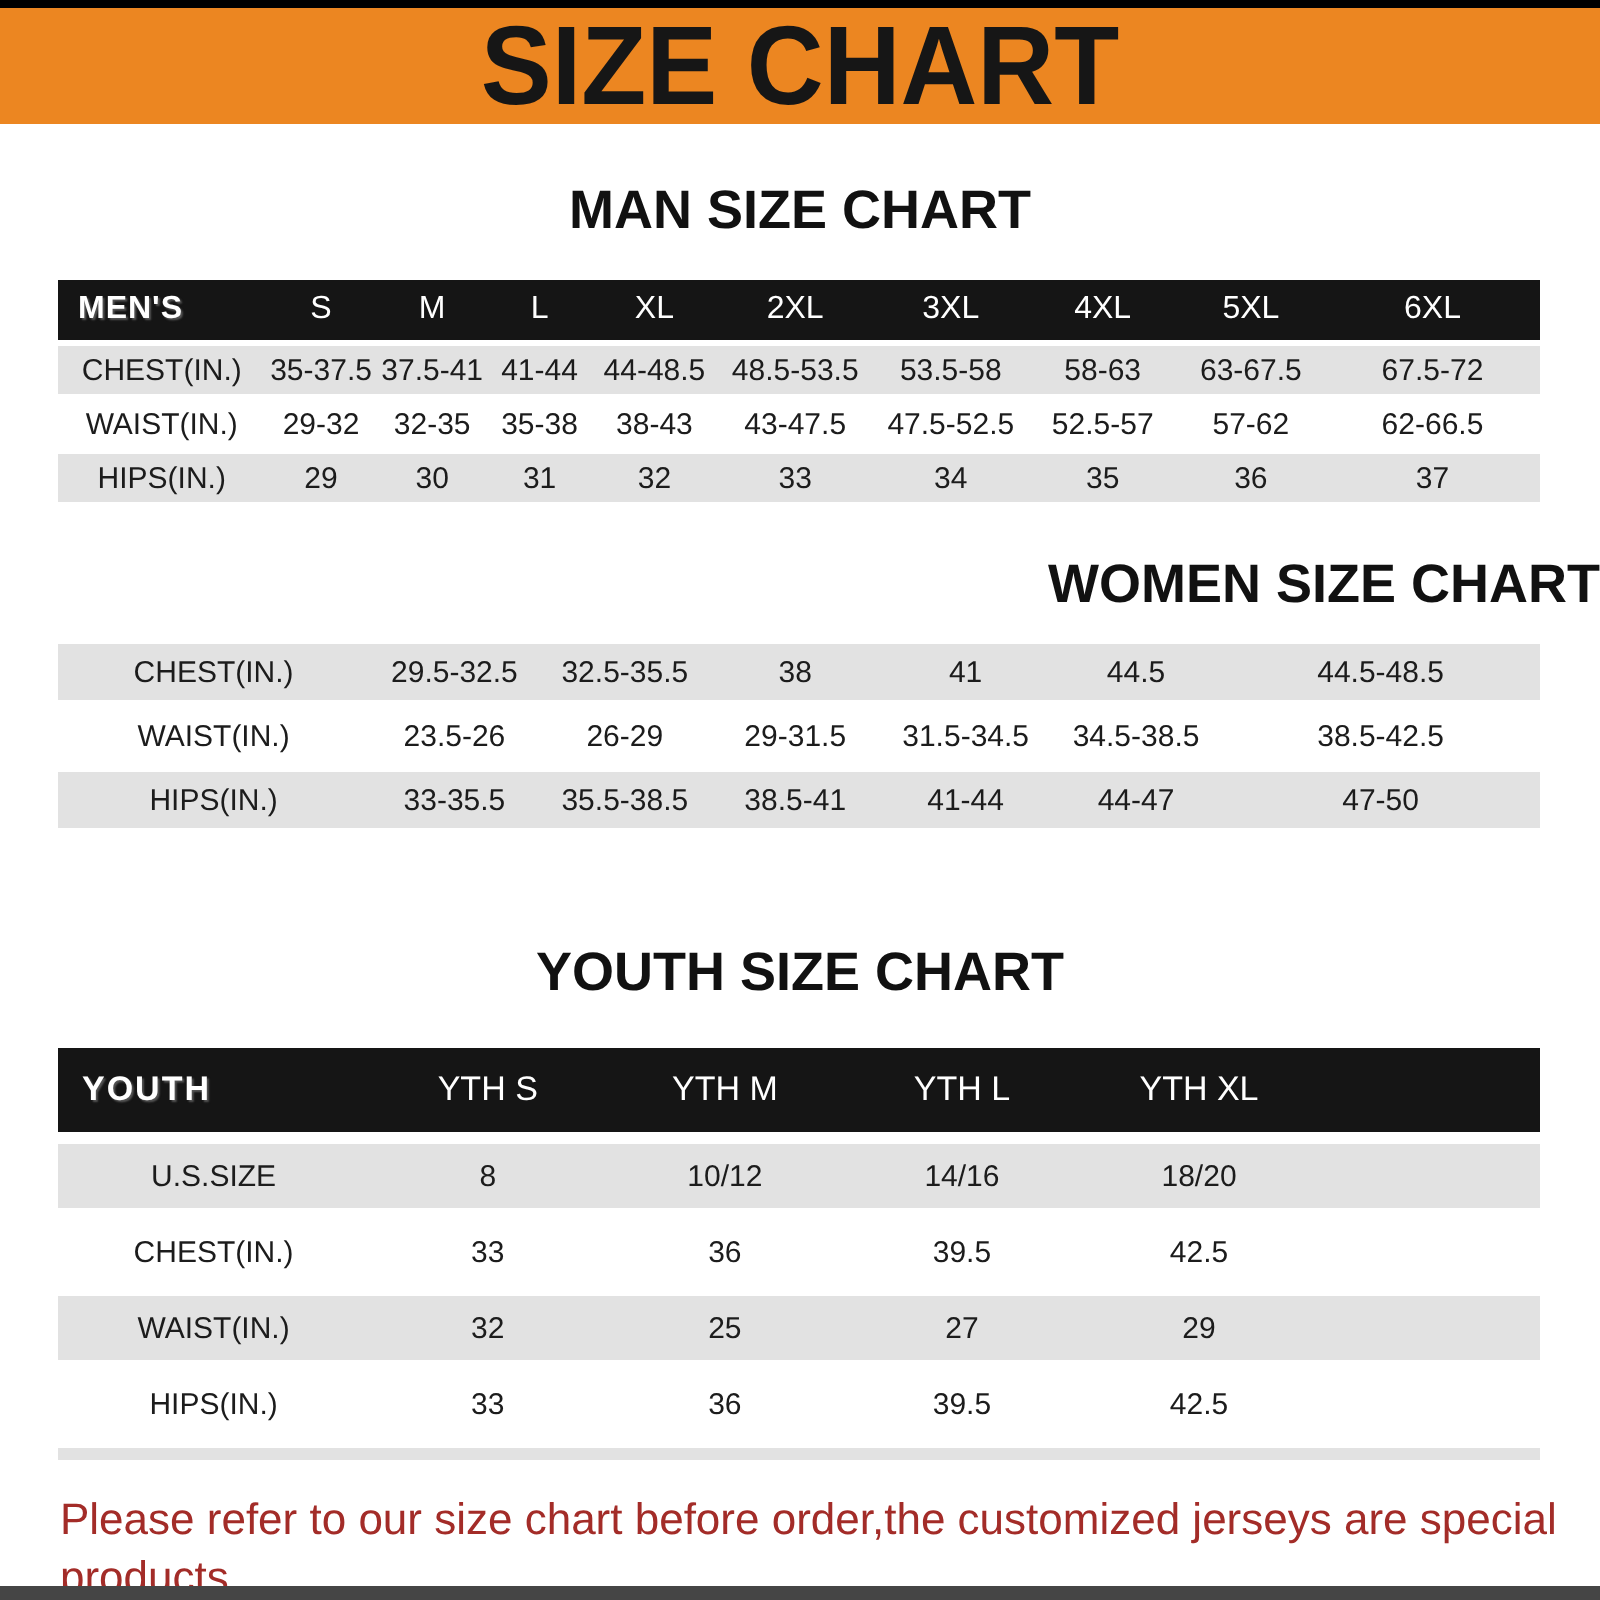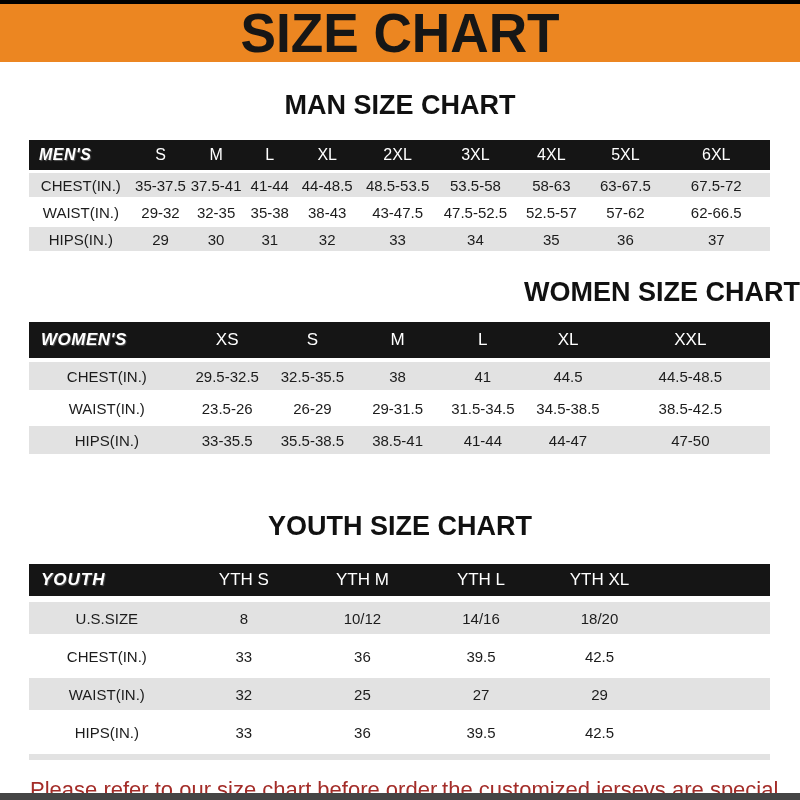--- a/index.html
+++ b/index.html
@@ -42,35 +42,34 @@
     padding:0; white-space:nowrap;
   }
   tr.hdr { background:#151515; }
   tr.hdr td { color:#ffffff; }
   tr.gray  { background:#E2E2E2; }
   tr.white { background:#ffffff; }
   td.corner {
     text-align:left; padding-left:10px;
     font-weight:bold;
     text-shadow:1px 1px 1px #555;
-    font-style:italic;
   }
 
   table.men   { margin-top:14px; border-spacing:0 3px; }
   table.men   tr.hdr td { height:30px; font-size:16px; }
   table.men   td.corner { font-size:21px; letter-spacing:0.5px; }
   table.men   tr.data td { height:24px; }
 
   table.women { margin-top:8px;  border-spacing:0 4px; }
   table.women tr.hdr td { height:36px; font-size:17px; }
   table.women td.corner { font-size:20px; padding-left:12px; letter-spacing:0.5px; }
   table.women tr.data td { height:28px; }
 
   table.youth { margin-top:14px; border-spacing:0 6px; }
-  table.youth tr.hdr td { height:32px; font-size:17px; }
+  table.youth tr.hdr td { height:42px; font-size:17px; }
   table.youth td.corner { font-size:20px; padding-left:12px; letter-spacing:1px; }
   table.youth tr.data td { height:32px; }
 
   .table-bottom-strip {
     width:741px; margin-left:29px;
     height:6px; background:#E2E2E2;
   }
   .disclaimer {
     margin:15px 0 0 30px;
     color:#A32C28;
@@ -162,29 +161,20 @@
   <colgroup>
     <col style="width:21%">
       <col style="width:11.5%">
       <col style="width:11.5%">
       <col style="width:11.5%">
     <col style="width:11.5%">
       <col style="width:11.5%">
       <col style="width:21.5%">
   </colgroup>
   <tbody>
-      <tr class="hdr">
-    <td class="corner">WOMEN'S</td>
-    <td>XS</td>
-    <td>S</td>
-    <td>M</td>
-    <td>L</td>
-    <td>XL</td>
-    <td>XXL</td>
-  </tr>
   <tr class="data gray">
     <td>CHEST(IN.)</td>
     <td>29.5-32.5</td>
     <td>32.5-35.5</td>
     <td>38</td>
     <td>41</td>
     <td>44.5</td>
     <td>44.5-48.5</td>
   </tr>
   <tr class="data white">

